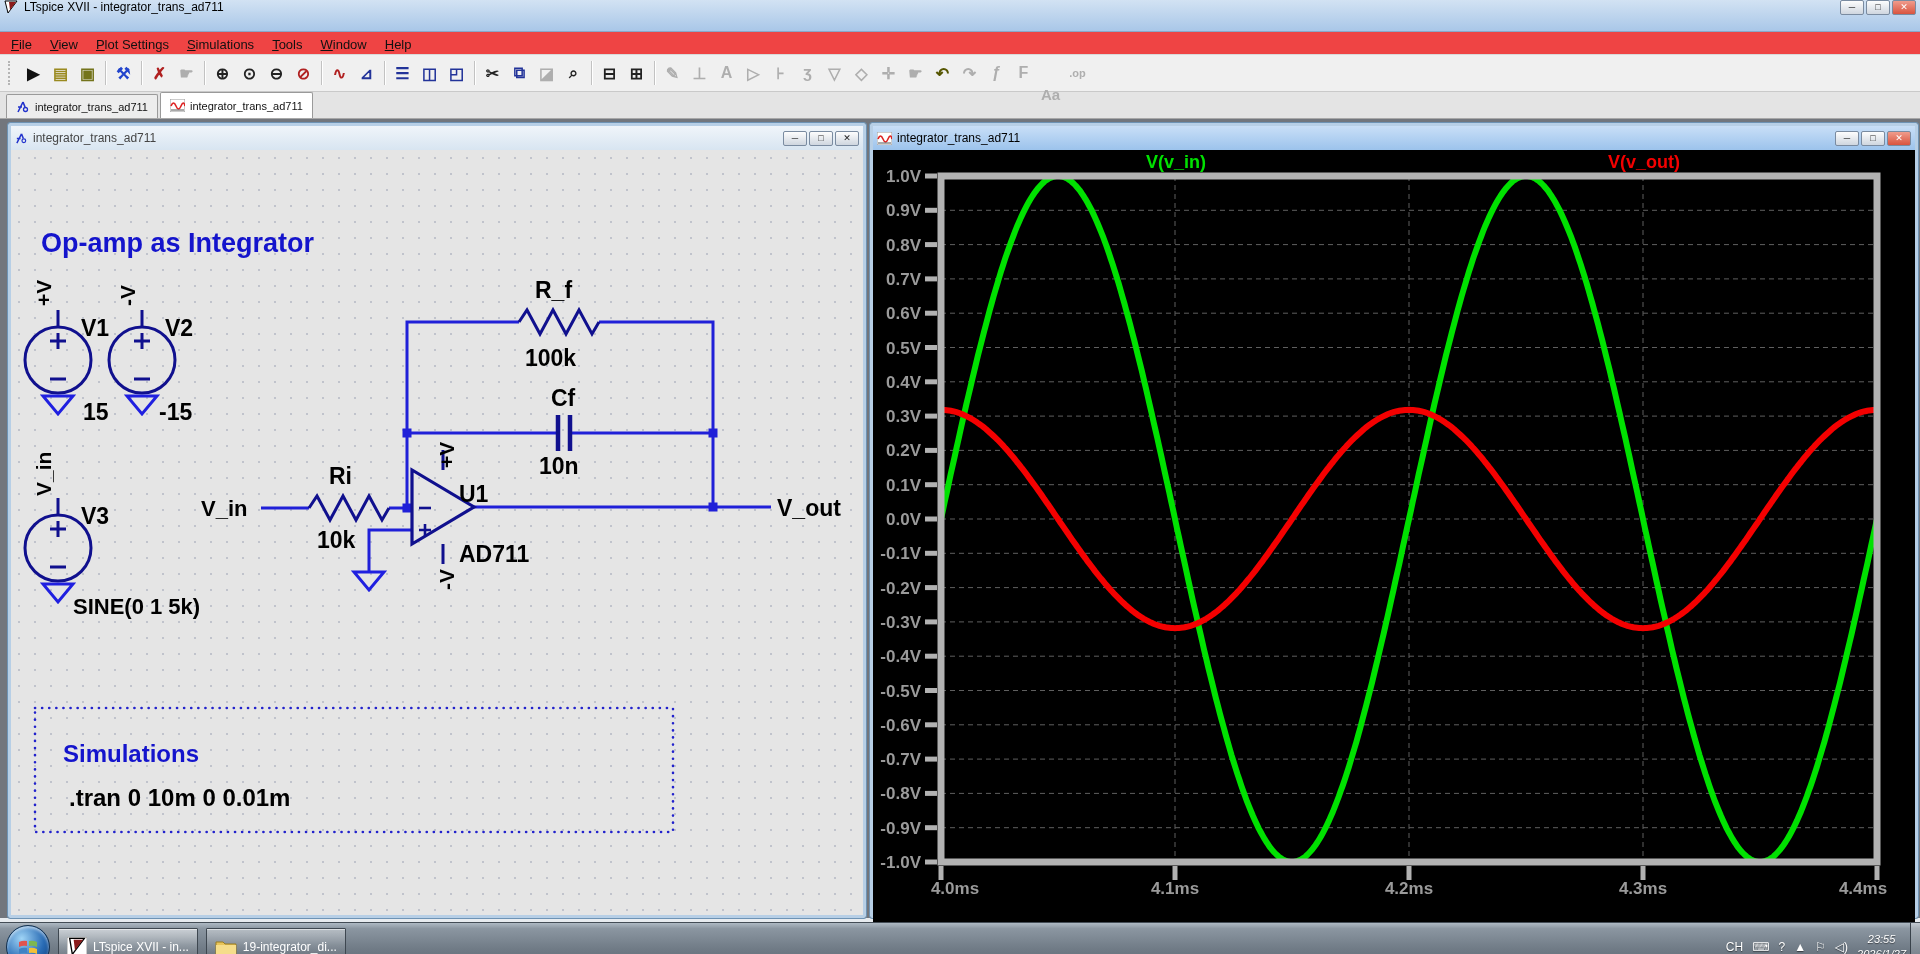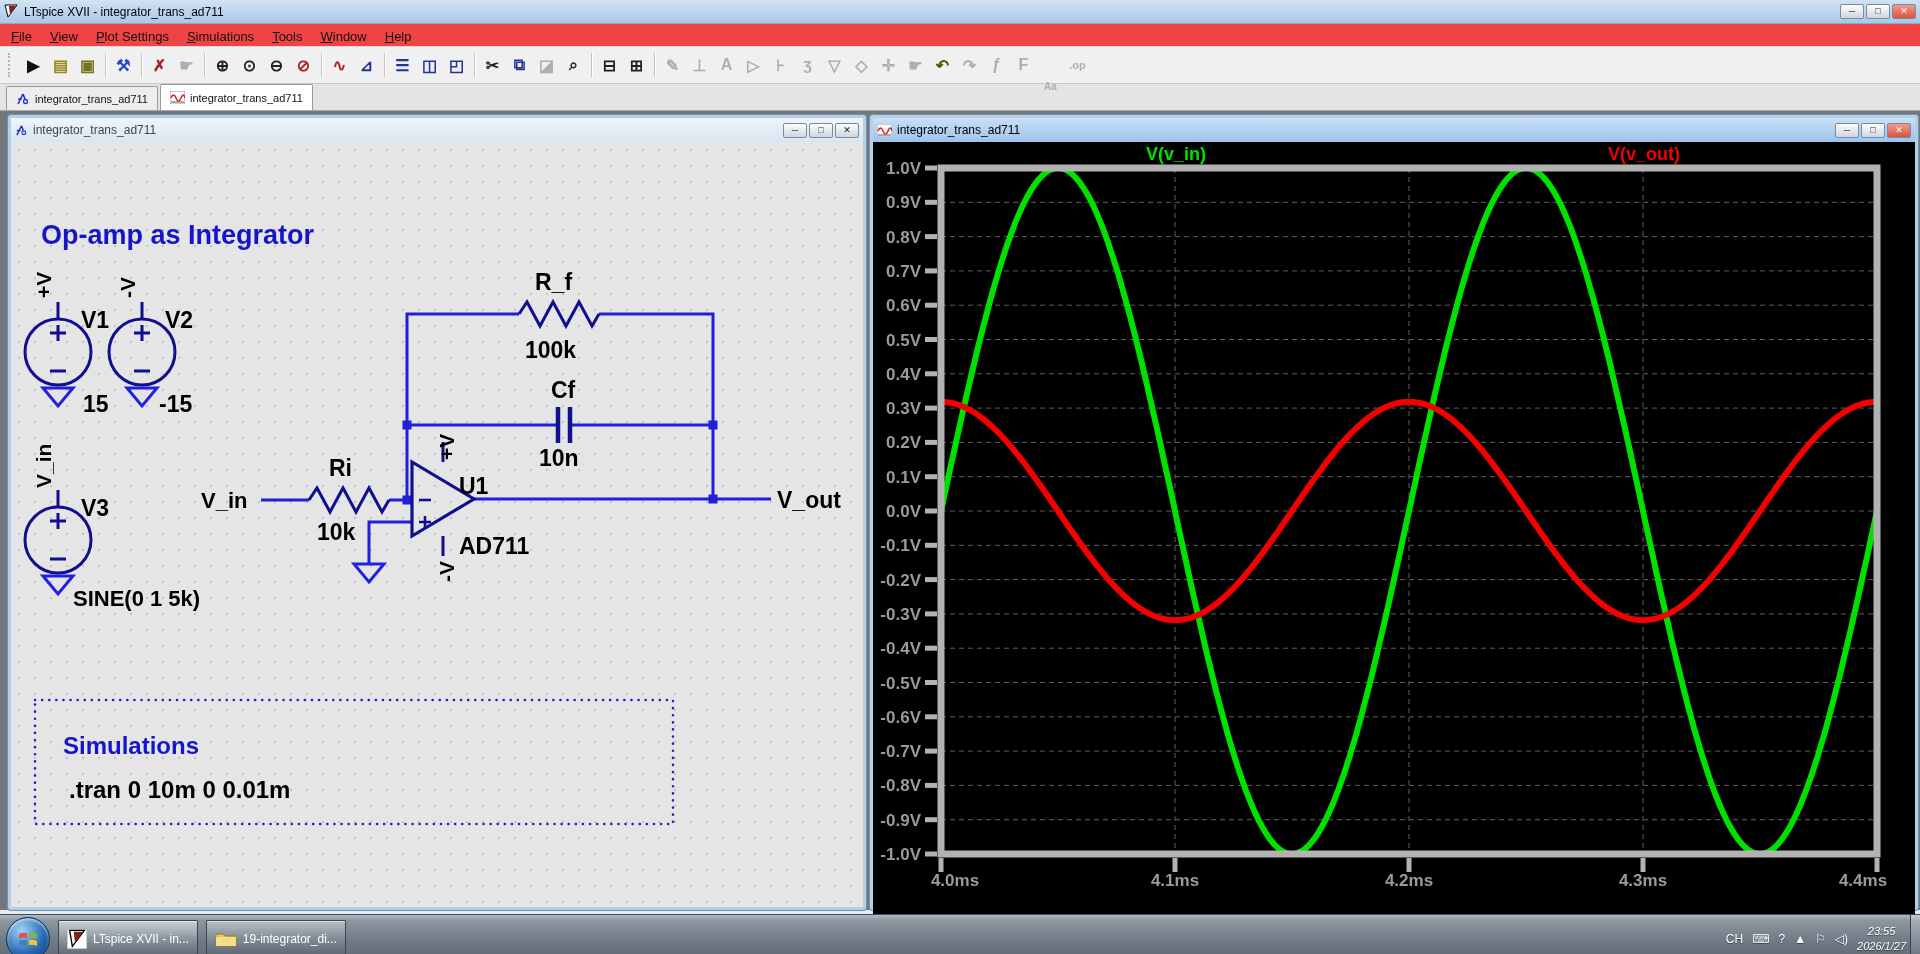--- a/index.html
+++ b/index.html
@@ -1,18 +1,18 @@
 <!DOCTYPE html>
 <html><head>
 <meta charset="utf-8">
 <style>
   html,body{margin:0;padding:0;background:#222;}
   #root{position:relative;width:1920px;height:954px;overflow:hidden;font-family:"Liberation Sans",sans-serif;background:#7a7f87;}
   
-  #titlebar{height:24px;background:linear-gradient(#d2e2f3,#a9c7e8);display:flex;align-items:center;padding:0 4px;border-bottom:1px solid #8aa8c8;box-sizing:border-box;}
+  #titlebar{height:32px;background:linear-gradient(#d2e2f3,#a9c7e8);display:flex;padding:0 4px;border-bottom:1px solid #8aa8c8;box-sizing:border-box;}
   #titlebar .title{font-size:12px;color:#000;margin-left:5px;flex:1;}
   .winbtns{display:flex;gap:2px;}
   .winbtn{width:24px;height:15px;font-size:9px;line-height:13px;text-align:center;color:#222;background:linear-gradient(#fdfdfd,#cfd6df);border:1px solid #7a8ba0;border-radius:2px;box-sizing:border-box;}
   .winbtn.close{background:linear-gradient(#f09c8c,#d9543f);color:#fff;}
   #menubar{height:22px;background:#ef4444;display:flex;align-items:flex-end;padding-left:2px;border-bottom:1px solid #d9d9d9;}
   .menu-item{font-size:13px;color:#111;padding:2px 9px;}
   .menu-item::first-letter{text-decoration:underline;}
   #toolbar{height:36px;background:#f0f0f0;display:flex;align-items:center;padding-left:8px;border-bottom:1px solid #c9c9c9;}
   .tb-grip{width:4px;height:24px;border-left:2px dotted #b5b5b5;margin-right:6px;}
   .tbtn{width:27px;height:27px;display:flex;align-items:center;justify-content:center;font-size:16px;font-weight:bold;}
@@ -117,21 +117,21 @@
       <div class="tbtn dis" style="color: rgb(170, 170, 170);">⊦</div>
       <div class="tbtn dis" style="color: rgb(170, 170, 170);">ʒ</div>
       <div class="tbtn dis" style="color: rgb(170, 170, 170);">▽</div>
       <div class="tbtn dis" style="color: rgb(170, 170, 170);">◇</div>
       <div class="tbtn dis" style="color: rgb(170, 170, 170);">✛</div>
       <div class="tbtn dis" style="color: rgb(170, 170, 170);">☛</div>
       <div class="tbtn" style="color: rgb(85, 85, 0);">↶</div>
       <div class="tbtn dis" style="color: rgb(170, 170, 170);">↷</div>
       <div class="tbtn dis" style="color: rgb(170, 170, 170);">ƒ</div>
       <div class="tbtn dis" style="color: rgb(170, 170, 170);">F</div>
-      <div class="tbtn dis" style="color: rgb(170, 170, 170); font-size: 10px; margin-top: 42px;">Aa</div>
+      <div class="tbtn dis" style="color: rgb(170, 170, 170); font-size: 15px; margin-top: 42px;">Aa</div>
       <div class="tbtn dis" style="color: rgb(170, 170, 170); font-size: 11px;">.op</div>
     </div>
 
   <div id="tabrow">
     <div class="tab">
       <svg width="14" height="14" viewBox="0 0 14 14">
         <path d="M2 12 L7 2 M7 2 L9 7 M2 7 H6" stroke="#2233cc" stroke-width="1.6" fill="none"></path>
         <circle cx="9.5" cy="9.5" r="2" fill="none" stroke="#2233cc" stroke-width="1.3"></circle>
       </svg>
       <span>integrator_trans_ad711</span>

